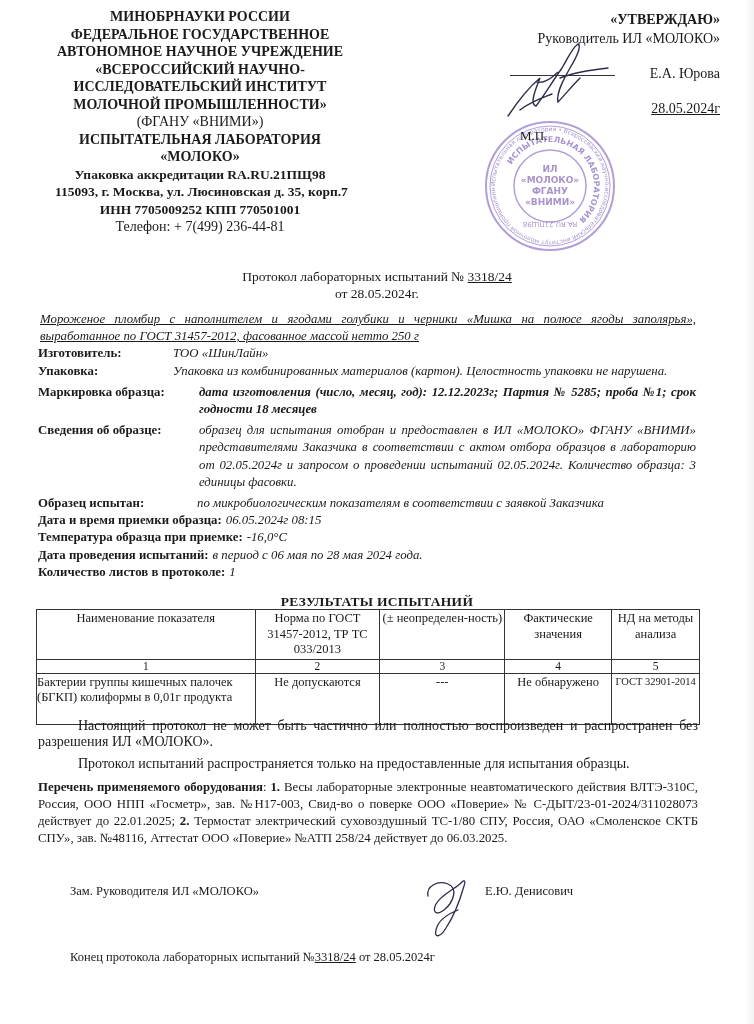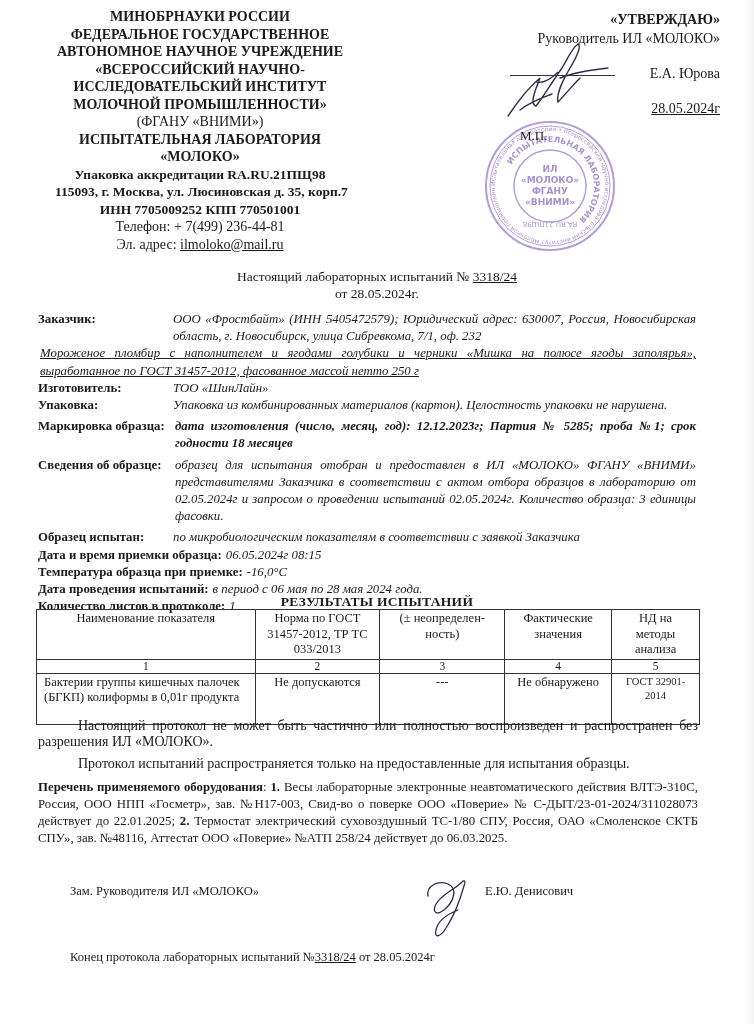--- a/index.html
+++ b/index.html
@@ -36,28 +36,28 @@
       font-size: 13.5px; line-height: 17px;
     }
     .protocol .num { text-decoration: underline; }
 
     .fields { position: absolute; left: 38px; top: 311px; width: 658px; font-size: 12.8px; line-height: 17.2px; }
     .frow { display: flex; }
     .frow .lbl { font-weight: bold; flex: 0 0 auto; }
     .frow .lblw { width: 135px; }
     .frow .val { font-style: italic; text-align: justify; flex: 1; }
     .frow.inline .val { flex: none; margin-left: 4px; }
-    .frow.sp { margin-top: 4px; }
+    .frow.sp { margin-top: 4px; gap: 24px; }
 
     .res-title { position: absolute; left: 0; width: 754px; top: 594px; text-align: center; font-weight: bold; font-size: 13.5px; letter-spacing: 0.3px; }
     table.res {
       position: absolute; left: 36px; top: 609px; width: 664px;
       border-collapse: collapse; font-size: 12.5px; line-height: 15.5px;
     }
-    table.res td { border: 1px solid #333; text-align: center; vertical-align: top; padding: 1px 7px; }
+    table.res td { border: 1px solid #333; text-align: center; vertical-align: top; padding: 1px 0; }
     table.res td.left { text-align: left; }
     table.res tr.nums td { padding: 0 2px; line-height: 13px; font-size: 11.5px; }
     table.res td.small { font-size: 10.5px; line-height: 14px; }
     table.res tr.data td { height: 48px; }
 
     .notes { position: absolute; left: 38px; top: 718px; width: 660px; font-size: 14px; line-height: 16px; text-align: justify; }
     .notes p { margin: 0; text-indent: 40px; }
     .notes p.second { margin-top: 6px; }
 
     .equip { position: absolute; left: 38px; top: 779px; width: 660px; font-size: 12.8px; line-height: 17px; text-align: justify; }
@@ -79,21 +79,20 @@
   <span class="b">«ВСЕРОССИЙСКИЙ НАУЧНО-</span>
   <span class="b">ИССЛЕДОВАТЕЛЬСКИЙ ИНСТИТУТ</span>
   <span class="b">МОЛОЧНОЙ ПРОМЫШЛЕННОСТИ»</span>
   <span class="n">(ФГАНУ «ВНИМИ»)</span>
   <span class="b">ИСПЫТАТЕЛЬНАЯ ЛАБОРАТОРИЯ</span>
   <span class="b">«МОЛОКО»</span>
   <span class="b13">Упаковка аккредитации RA.RU.21ПЩ98</span>
   <span class="b13">115093, г. Москва, ул. Люсиновская д. 35, корп.7</span>
   <span class="b13">ИНН 7705009252 КПП 770501001</span>
   <span class="n">Телефон: + 7(499) 236-44-81</span>
-  <span class="n"><span>Эл. адрес: </span><span class="email">ilmoloko@mail.ru</span></span>
 </div>
 
 <div class="approve" style="height:140px;">
   <span class="title">«УТВЕРЖДАЮ»</span>
   <span class="row">Руководитель ИЛ «МОЛОКО»</span>
   <span class="signer">Е.А. Юрова</span>
   <span class="date">28.05.2024г</span>
 </div>
 <div class="sig-line"></div>
 
@@ -118,29 +117,25 @@
   </g>
 </svg>
 <div class="abs" style="left:520px; top:128px; font-size:13px;">М.П.</div>
 
 <svg class="sign1" viewBox="0 0 110 82">
   <path d="M8,78 C20,60 28,50 40,40 C34,55 30,66 36,68 C44,58 52,44 62,30 C68,20 72,10 78,6 C82,8 76,20 70,30 C62,44 56,56 58,64 C64,58 72,48 80,40 M60,40 C70,36 90,32 108,30 M20,72 C30,64 42,60 52,56" fill="none" stroke="#2d2d4a" stroke-width="1.4" stroke-linecap="round"></path>
   <path d="M36,44 C44,46 52,40 58,34" fill="none" stroke="#2d2d4a" stroke-width="1.2"></path>
 </svg>
 
 <div class="protocol">
-  <div><span>Настоящий лабораторных испытаний № </span><span class="num">3318/24</span></div>
+  <div><span>Протокол лабораторных испытаний № </span><span class="num">3318/24</span></div>
   <div>от 28.05.2024г.</div>
 </div>
 
 <div class="fields">
-  <div class="frow">
-    <span class="lbl lblw">Заказчик:</span>
-    <span class="val">ООО «Фростбайт» (ИНН 5405472579); Юридический адрес: 630007, Россия, Новосибирская область, г. Новосибирск, улица Сибревкома, 7/1, оф. 232</span>
-  </div>
   <div class="frow">
     <span class="val" style="margin-left:2px;text-decoration:underline;">Мороженое пломбир с наполнителем и ягодами голубики и черники «Мишка на полюсе ягоды заполярья», выработанное по ГОСТ 31457-2012, фасованное массой нетто 250 г</span>
   </div>
   <div class="frow">
     <span class="lbl lblw">Изготовитель:</span>
     <span class="val">ТОО «ШинЛайн»</span>
   </div>
   <div class="frow">
     <span class="lbl lblw">Упаковка:</span>
     <span class="val">Упаковка из комбинированных материалов (картон). Целостность упаковки не нарушена.</span>

